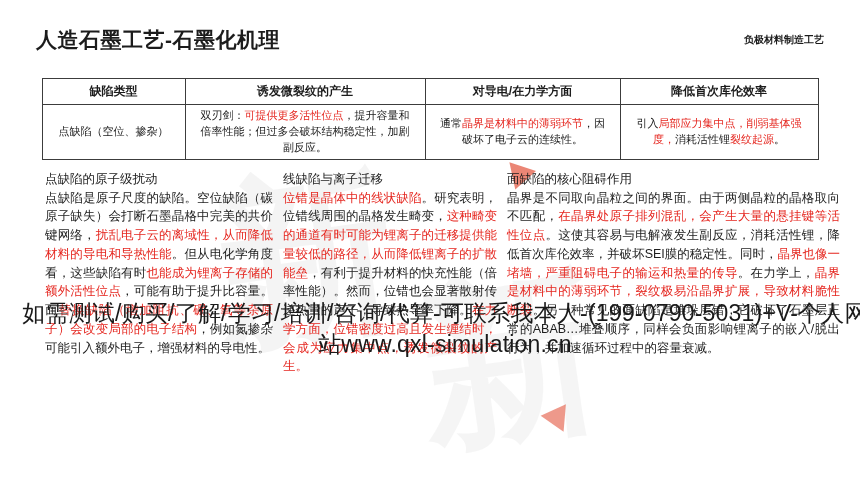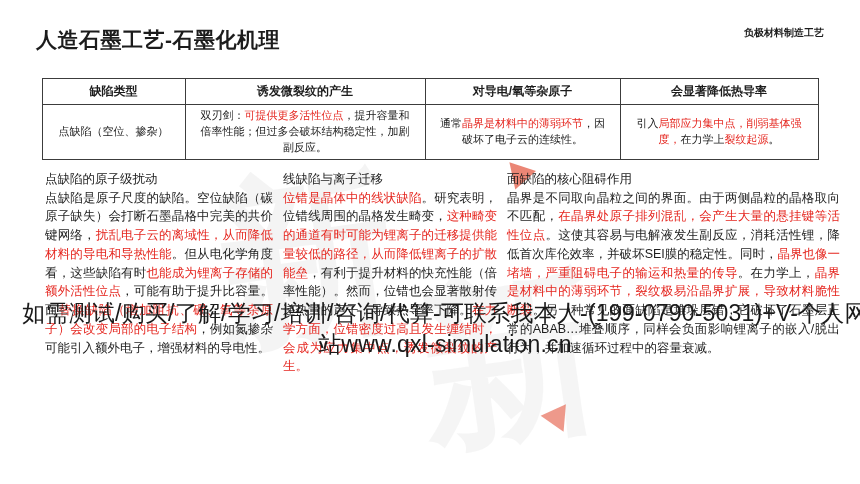--- a/index.html
+++ b/index.html
@@ -12,21 +12,21 @@
   .page{
     position:relative;
     width:860px;height:484px;
     background:#ffffff;
     font-family:"Liberation Sans", sans-serif;
     color:var(--text-color);
     overflow:hidden;
   }
   
   .header{
-    display:flex;justify-content:space-between;align-items:flex-start;
+    display:flex;justify-content:space-between;align-items:center;
     padding:26px 36px 0 36px;
   }
   .title{font-size:21px;font-weight:bold;letter-spacing:0.5px;}
   .subtitle{font-size:10px;font-weight:600;}
   
   table.defects{
     width:776px;margin:24px auto 0 auto;
     border-collapse:collapse;table-layout:fixed;
     font-size:11px;line-height:1.45;
   }
@@ -101,30 +101,30 @@
       <colgroup>
         <col class="c1">
           <col class="c2">
           <col class="c3">
           <col class="c4">
       </colgroup>
       <thead>
         <tr>
           <th>缺陷类型</th>
           <th>诱发微裂纹的产生</th>
-          <th>对导电/氧等杂原子</th>
-          <th>会显著降低热导率</th>
+          <th>对导电/在力学方面</th>
+          <th>降低首次库伦效率</th>
         </tr>
       </thead>
       <tbody>
         <tr class="r1">
           <td>点缺陷（空位、掺杂）</td>
           <td><span>双刃剑：</span><span class="red">可提供更多活性位点</span><span>，提升容量和倍率性能；但过多会破坏结构稳定性，加剧副反应。</span></td>
           <td><span>通常</span><span class="red">晶界是材料中的薄弱环节</span><span>，因破坏了电子云的连续性。</span></td>
-          <td><span>引入</span><span class="red">局部应力集中点，削弱基体强度，</span><span>在力学上</span><span class="red">裂纹起源</span><span>。</span></td>
+          <td><span>引入</span><span class="red">局部应力集中点，削弱基体强度，</span><span>消耗活性锂</span><span class="red">裂纹起源</span><span>。</span></td>
         </tr>
       </tbody>
     </table>
 
     <div class="columns">
       <div class="textcol col-a">
         <div class="col-heading">点缺陷的原子级扰动</div>
         <div><span>点缺陷是原子尺度的缺陷。空位缺陷（碳原子缺失）会打断石墨晶格中完美的共价键网络，</span><span class="red">扰乱电子云的离域性，从而降低材料的导电和导热性能</span><span>。但从电化学角度看，这些缺陷有时</span><span class="red">也能成为锂离子存储的额外活性位点</span><span>，可能有助于提升比容量。而</span><span class="red">替换缺陷（增加阻抗、硼、氧等杂原子）会改变局部的电子结构</span><span>，例如氮掺杂可能引入额外电子，增强材料的导电性。</span></div>
       </div>
       <div class="textcol col-b">

